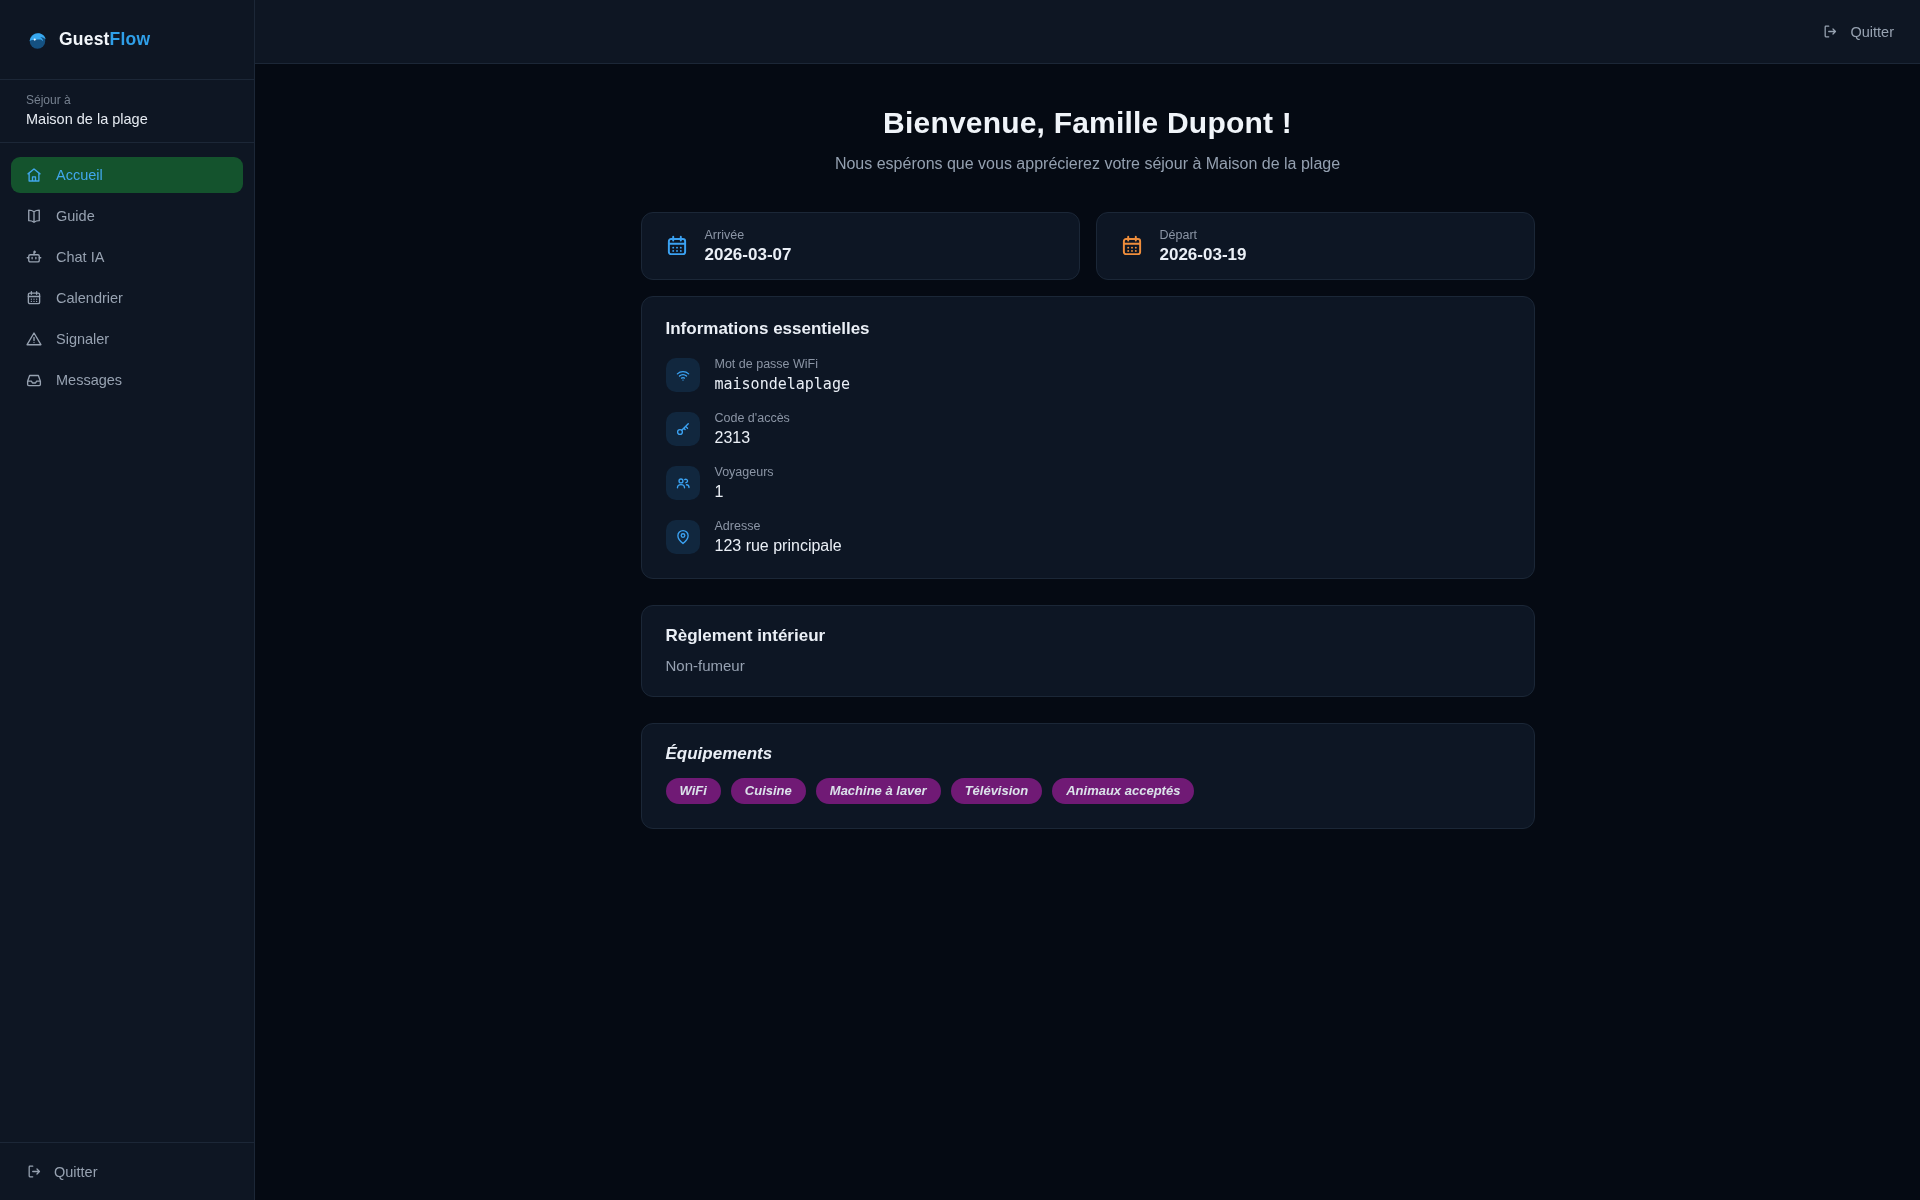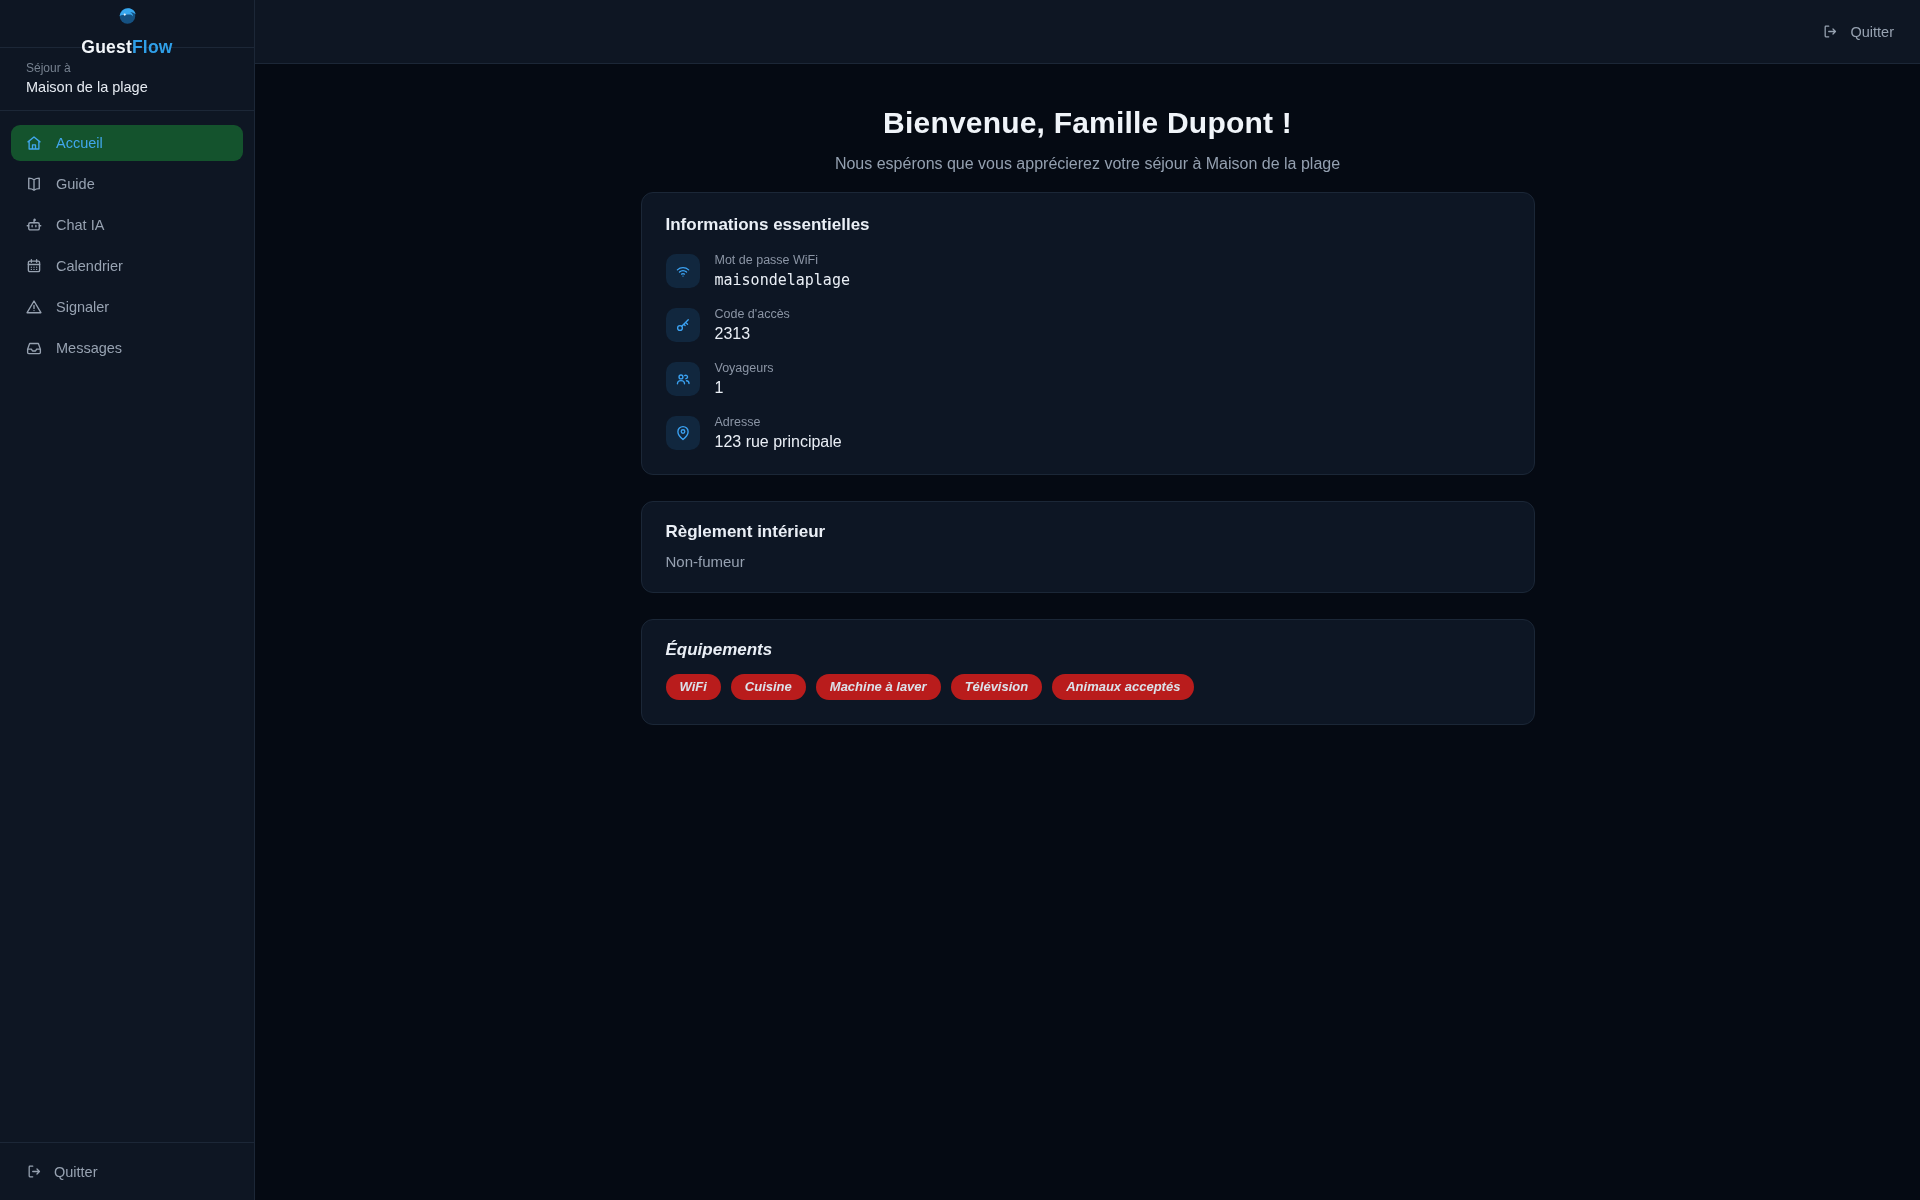--- a/index.html
+++ b/index.html
@@ -13,22 +13,22 @@
   .app { display:flex; width:1920px; height:1200px; }
 
   
   .sidebar {
     width:255px; min-width:255px; height:100%;
     background:#0e1623;
     border-right:1px solid #1c2737;
     display:flex; flex-direction:column;
   }
   .brand {
-    height:48px; display:flex; align-items:center; gap:11px;
-    padding:4px 26px; border-bottom:1px solid #1c2737;flex-direction:column;
+    height:80px; display:flex; align-items:center; gap:11px;
+    padding:10px 26px; border-bottom:1px solid #1c2737;
   }
   .brand-logo { width:22px; height:22px; flex:0 0 auto; }
   .brand-text { font-size:17.5px; font-weight:700; letter-spacing:.2px; }
   .brand-text .b1 { color:#f2f6fa; }
   .brand-text .b2 { color:#2f9fe8; }
   .stay {
     padding:13px 26px 15px 26px; border-bottom:1px solid #1c2737;
   }
   .stay-label { font-size:12px; color:#76818f; margin-bottom:4px; }
   .stay-name  { font-size:14.5px; color:#e6ebf2; }
@@ -94,21 +94,21 @@
   .info-label { font-size:12.5px; line-height:16px; color:#8b95a5; }
   .info-value { font-size:16px; line-height:20px; color:#eaeff6; font-weight:500; margin-top:2px; }
   .info-value.mono { font-family:"DejaVu Sans Mono", monospace; font-size:15px; font-weight:400; }
 
   .rules-card { margin-top:26px; padding:20px 24px 22px 24px; }
   .rules-body { margin-top:11px; font-size:15px; color:#96a1b1; }
 
   .amenities-card { margin-top:26px; padding:20px 24px 24px 24px;font-style:italic; }
   .chips { margin-top:14px; display:flex; flex-wrap:wrap; gap:10px; }
   .chip {
-    background:#b91c1c; color:#dbe2ea;
+    background:#701a75; color:#dbe2ea;
     border-radius:999px; padding:5px 14px;
     font-size:13px; font-weight:600; line-height:16px;
   }
 
   .icon-stroke { fill:none; stroke:currentColor; stroke-width:1.8; stroke-linecap:round; stroke-linejoin:round; }
 </style>
 </head>
 <body>
 
 <svg width="0" height="0" style="position:absolute">
@@ -235,20 +235,40 @@
         <span>Quitter</span>
       </div>
     </header>
 
     <main class="main">
       <div class="content">
 
         <h1 class="welcome">Bienvenue, Famille Dupont !</h1>
         <div class="subtitle">Nous espérons que vous apprécierez votre séjour à Maison de la plage</div>
 
+        <div class="dates-row">
+          <div class="card date-card">
+            <svg viewBox="0 0 24 24" style="color:#3ba2f2">
+                <use href="#i-calendar"></use>
+              </svg>
+            <div>
+              <div class="date-label">Arrivée</div>
+              <div class="date-value">2026-03-07</div>
+            </div>
+          </div>
+          <div class="card date-card">
+            <svg viewBox="0 0 24 24" style="color:#ef8e3c">
+                <use href="#i-calendar"></use>
+              </svg>
+            <div>
+              <div class="date-label">Départ</div>
+              <div class="date-value">2026-03-19</div>
+            </div>
+          </div>
+        </div>
 
         <section class="card info-card">
           <div class="card-title">Informations essentielles</div>
           <div class="info-list">
 
             <div class="info-item">
               <div class="info-tile">
                   <svg viewBox="0 0 24 24" style="color:#3ba2f2">
                     <use href="#i-wifi"></use>
                   </svg>

